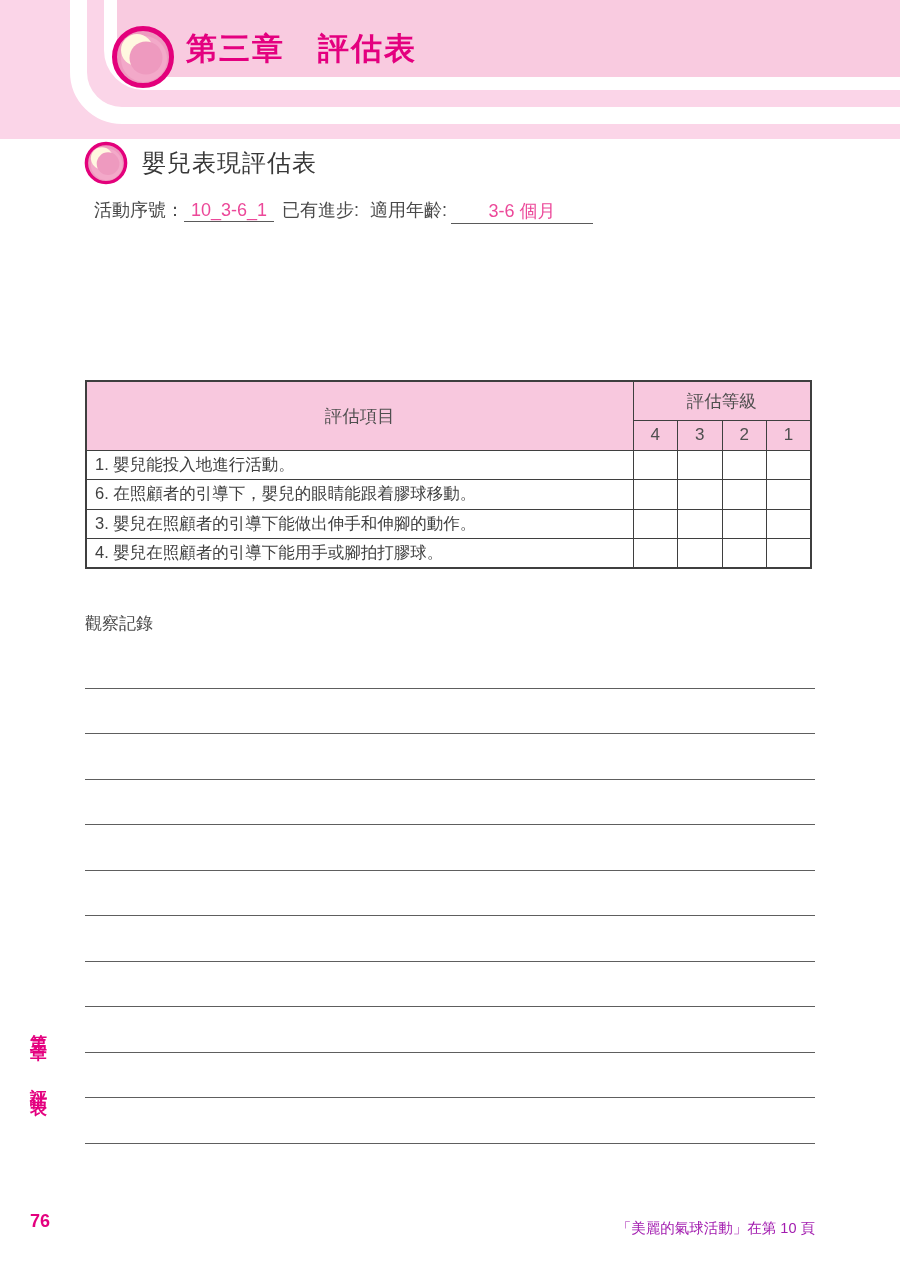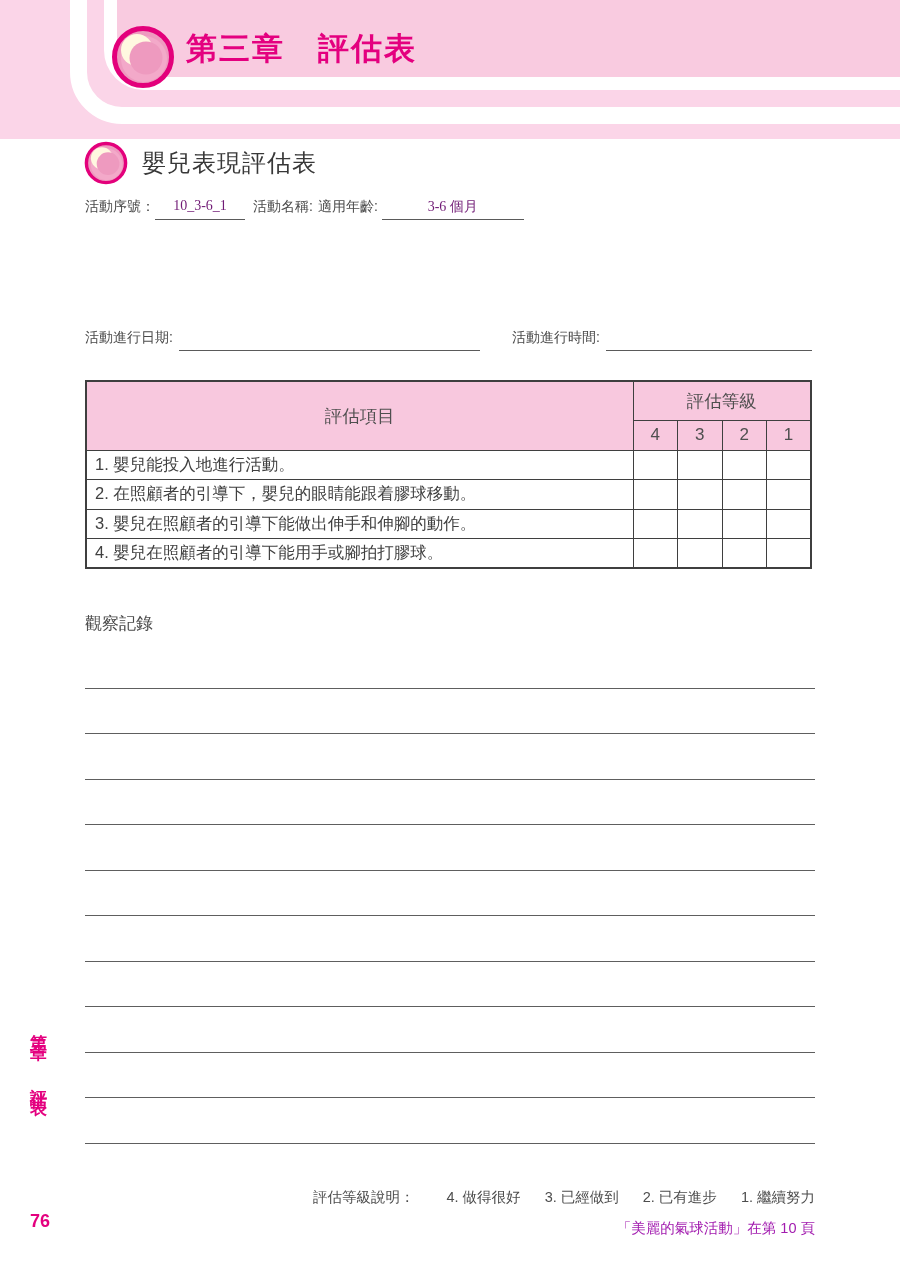--- a/index.html
+++ b/index.html
@@ -25,25 +25,25 @@
   .chapter-title {
     position:absolute; left:186px; top:28px;
     font-size:31px; font-weight:bold; color:#E4007F; letter-spacing:2px;
   }
 
   
   .section-ball { position:absolute; left:84px; top:141px; }
   .section-title { position:absolute; left:142px; top:147px; font-size:24px; color:#383838; letter-spacing:1px; }
 
   
-  .frow { position:absolute; left:85px; width:727px; display:flex; align-items:flex-start; font-size:14px; color:#4a4a4a; }
+  .frow { position:absolute; left:94px; width:727px; display:flex; align-items:center; font-size:18px; color:#4a4a4a; }
   .frow .lbl { white-space:nowrap; padding-bottom:2px; }
   .ufield {
     border-bottom:1.5px solid #5a5a5a; text-align:center; padding-bottom:0;
-    min-height:22px; color:#701a75;font-family:Liberation Serif, serif;
+    min-height:22px; color:#ec4899;
   }
   .row1 { top:198px; }
   .row2 { top:243px; }
   .row3 { top:286px; }
   .row4 { top:329px; }
 
   
   .eval-table {
     position:absolute; left:85px; top:380px; width:727px;
     border-collapse:collapse; table-layout:fixed;
@@ -101,33 +101,27 @@
     <circle cx="32" cy="32" r="28.5" fill="#EE9ABF" stroke="#E3007B" stroke-width="5"></circle>
     <circle cx="33" cy="34" r="23" fill="#F3A9C9"></circle>
     <circle cx="26" cy="25" r="16" fill="#FFF8E0"></circle>
     <circle cx="35" cy="33" r="16.5" fill="#EE9ABF"></circle>
   </svg>
   <div class="section-title">嬰兒表現評估表</div>
 
   <div class="frow row1">
     <span class="lbl">活動序號：</span>
     <span class="ufield" style="width:90px;">10_3-6_1</span>
-    <span class="lbl" style="margin-left:8px;">活動名稱:</span>
-    <span class="lbl" style="margin-left:5px;">適用年齡:</span>
+    <span class="lbl" style="margin-left:8px;">已有進步:</span>
+    <span class="lbl" style="margin-left:11px;">適用年齡:</span>
     <span class="ufield" style="width:142px; margin-left:4px;">3-6 個月</span>
   </div>
 
 
 
-  <div class="frow row4">
-    <span class="lbl">活動進行日期:</span>
-    <span class="ufield" style="flex:1; margin-left:6px;"></span>
-    <span class="lbl" style="margin-left:32px;">活動進行時間:</span>
-    <span class="ufield" style="width:206px; margin-left:6px;"></span>
-  </div>
 
   <table class="eval-table">
     <tbody>
       <tr>
         <th class="hdr item-hdr" rowspan="2">評估項目</th>
         <th class="hdr rating-hdr" colspan="4">評估等級</th>
       </tr>
       <tr>
         <th class="hdr lvl">4</th>
         <th class="hdr lvl">3</th>
@@ -135,21 +129,21 @@
         <th class="hdr lvl">1</th>
       </tr>
       <tr>
         <td class="item">1. 嬰兒能投入地進行活動。</td>
         <td class="cell"></td>
         <td class="cell"></td>
         <td class="cell"></td>
         <td class="cell"></td>
       </tr>
       <tr>
-        <td class="item">2. 在照顧者的引導下，嬰兒的眼睛能跟着膠球移動。</td>
+        <td class="item">6. 在照顧者的引導下，嬰兒的眼睛能跟着膠球移動。</td>
         <td class="cell"></td>
         <td class="cell"></td>
         <td class="cell"></td>
         <td class="cell"></td>
       </tr>
       <tr>
         <td class="item">3. 嬰兒在照顧者的引導下能做出伸手和伸腳的動作。</td>
         <td class="cell"></td>
         <td class="cell"></td>
         <td class="cell"></td>
@@ -171,27 +165,20 @@
   <div class="wline" style="top:779px"></div>
   <div class="wline" style="top:824px"></div>
   <div class="wline" style="top:870px"></div>
   <div class="wline" style="top:915px"></div>
   <div class="wline" style="top:961px"></div>
   <div class="wline" style="top:1006px"></div>
   <div class="wline" style="top:1052px"></div>
   <div class="wline" style="top:1097px"></div>
   <div class="wline" style="top:1143px"></div>
 
-  <div class="legend">
-    <span class="lg-label">評估等級說明：</span>
-    <span class="lg-item">4. 做得很好</span>
-    <span class="lg-item">3. 已經做到</span>
-    <span class="lg-item">2. 已有進步</span>
-    <span class="lg-item">1. 繼續努力</span>
-  </div>
   <div class="reference">「美麗的氣球活動」在第 10 頁</div>
 
   <div class="side-tabs">
     <span class="grp1">第三章</span>
     <span class="grp2">評估表</span>
   </div>
   <div class="page-number">76</div>
 
 </div>
 

